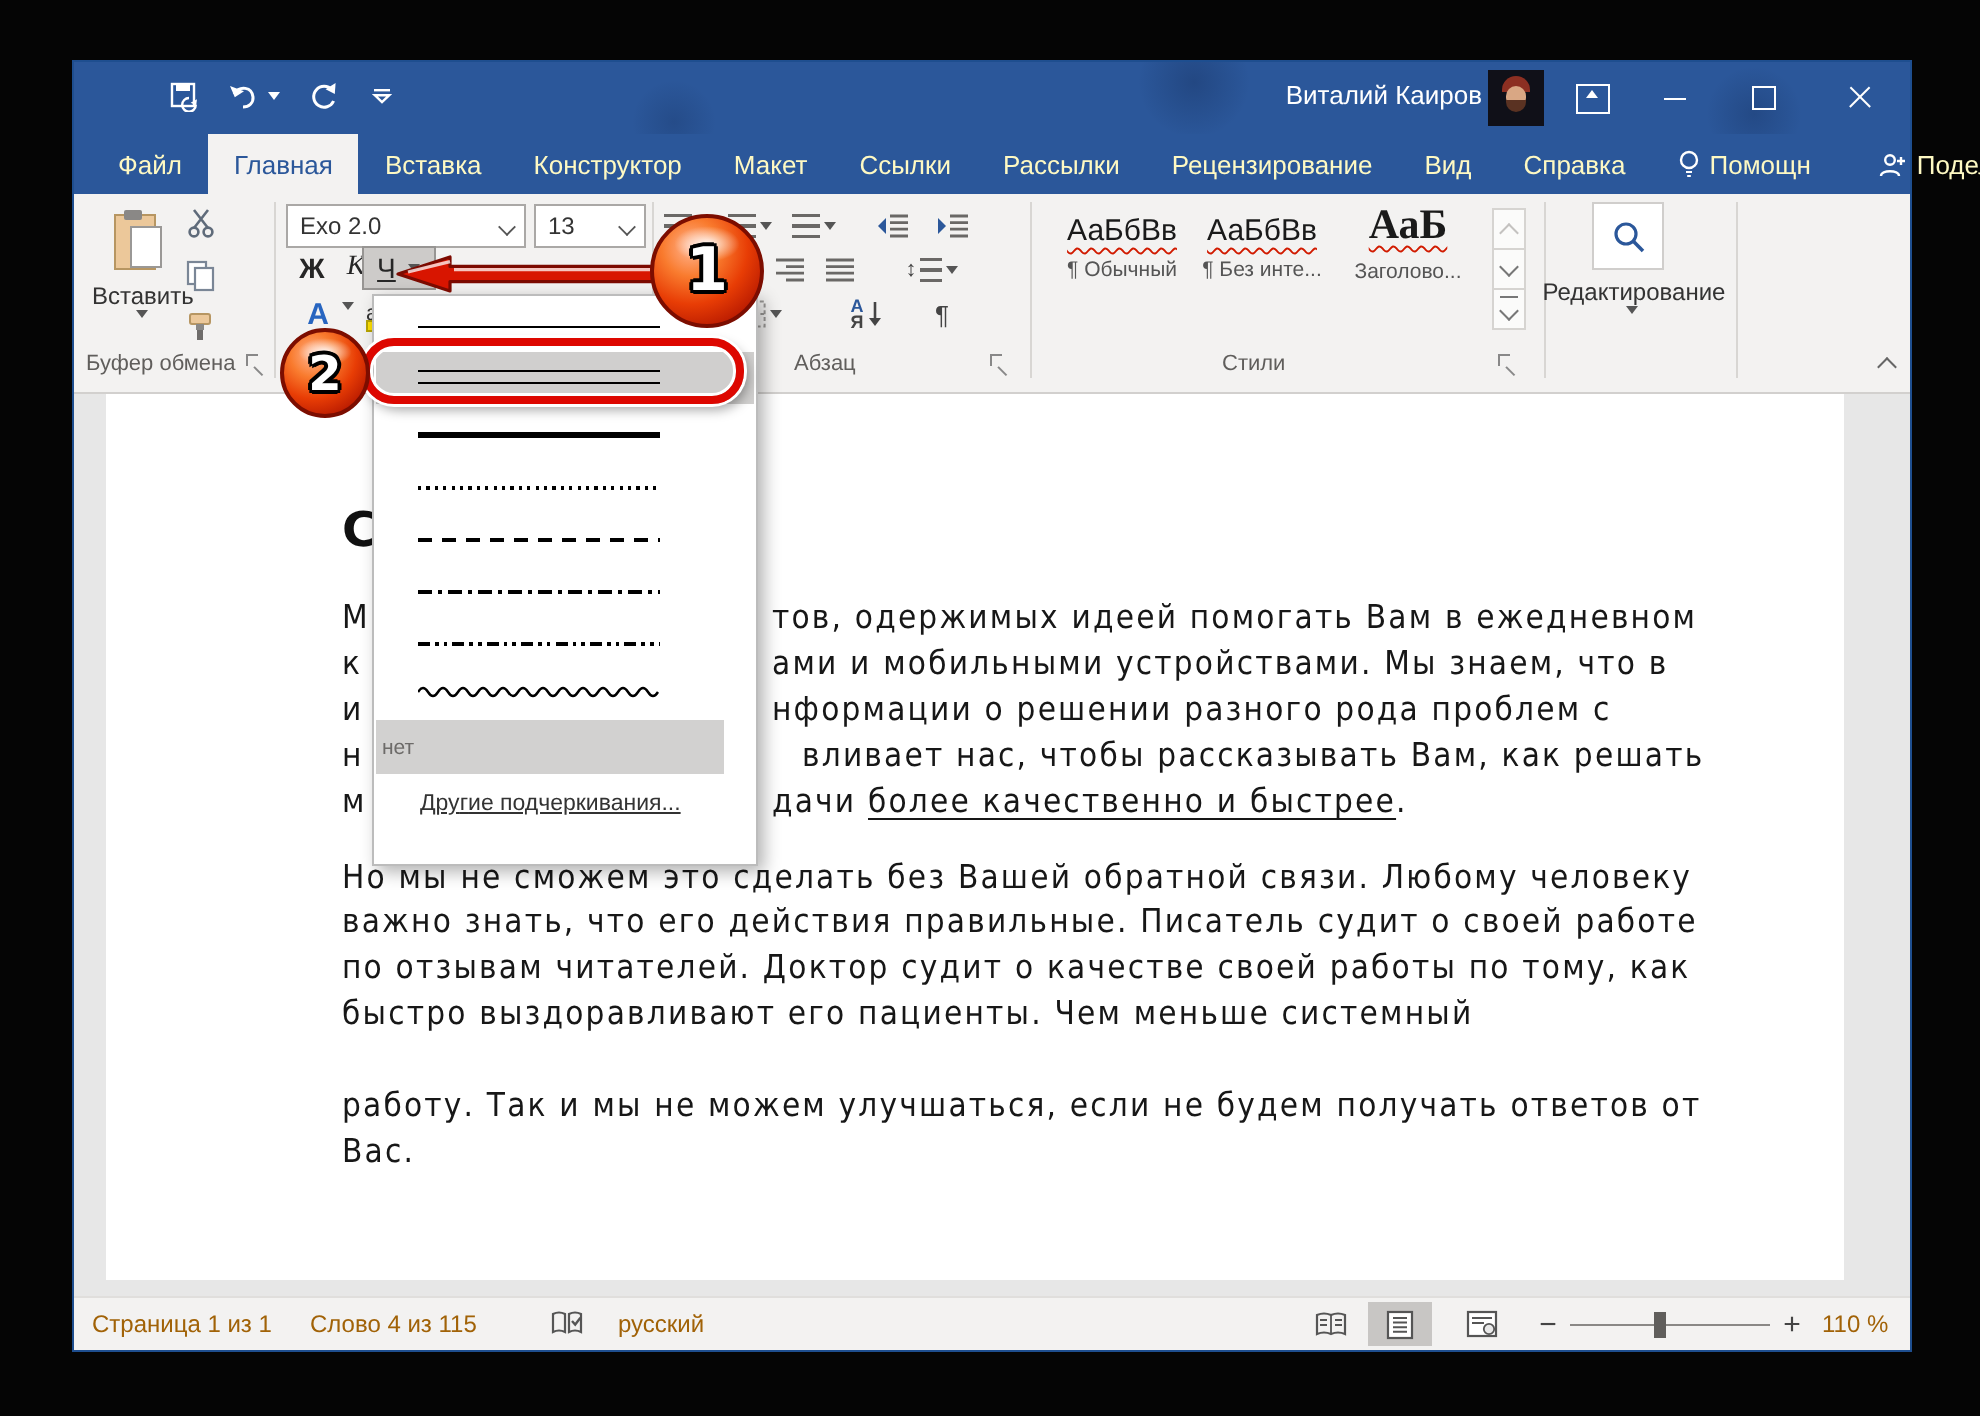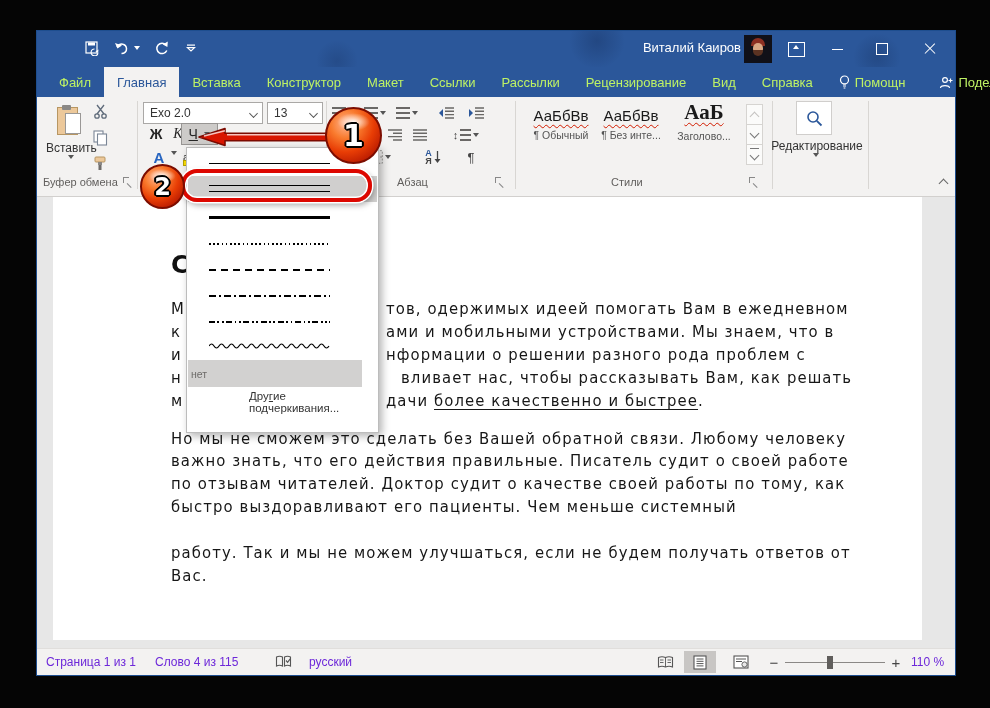--- a/index.html
+++ b/index.html
@@ -25,21 +25,21 @@
   .ctl-min{width:11px;height:1px;background:#fff;}
   .ctl-max{width:10px;height:10px;border:1px solid #fff;}
   .ctl-x{position:relative;width:12px;height:12px;}
   .ctl-x:before,.ctl-x:after{content:"";position:absolute;left:-1px;top:5px;width:14px;height:1.4px;background:#fff;}
   .ctl-x:before{transform:rotate(45deg);} .ctl-x:after{transform:rotate(-45deg);}
   .ribopts{width:15px;height:13px;border:1px solid #fff;position:relative;}
   .ribopts:after{content:"";position:absolute;left:4px;top:2px;border-left:3px solid transparent;border-right:3px solid transparent;border-bottom:4px solid #fff;}
 
   
   #tabbar{position:absolute;left:0;top:36px;width:100%;height:30px;background:#2b579a;display:flex;align-items:stretch;}
-  .tab{color:#bef264;font-size:13px;padding:0 13px;display:flex;align-items:center;gap:5px;white-space:nowrap;}
+  .tab{color:#fef9c3;font-size:13px;padding:0 13px;display:flex;align-items:center;gap:5px;white-space:nowrap;}
   .tab.first{margin-left:9px;}
   .tab.active{background:#f3f2f1;color:#2b579a;}
   .tab svg{display:block;}
 
   
   #ribbon{position:absolute;left:0;top:66px;width:100%;height:100px;background:#f3f2f1;border-bottom:1px solid #d2d0ce;box-sizing:border-box;}
   .gsep{position:absolute;top:4px;height:88px;width:1px;background:#d8d6d3;}
   .glabel{position:absolute;font-size:11px;color:#605e5c;}
   .launcher{position:absolute;width:10px;height:10px;}
   .launcher:before{content:"";position:absolute;left:0;top:0;width:5px;height:5px;border-left:1px solid #888;border-top:1px solid #888;}
@@ -77,42 +77,42 @@
   .u-double{height:5px;border-top:1.6px solid #000;border-bottom:1.6px solid #000;top:9px;}
   .u-thick{height:3px;background:#000;top:12px;}
   .u-dotted{height:1.6px;top:13px;background:repeating-linear-gradient(90deg,#000 0 1.6px,transparent 1.6px 4.2px);}
   .u-dashed{height:1.6px;top:13px;background:repeating-linear-gradient(90deg,#000 0 7px,transparent 7px 12px);}
   .u-dashdot{height:1.6px;top:13px;background:repeating-linear-gradient(90deg,#000 0 7px,transparent 7px 10px,#000 10px 11.8px,transparent 11.8px 15px);}
   .u-dashdotdot{height:1.6px;top:13px;background:repeating-linear-gradient(90deg,#000 0 6px,transparent 6px 8.5px,#000 8.5px 10.3px,transparent 10.3px 12.8px,#000 12.8px 14.6px,transparent 14.6px 17.2px);}
   .u-hl{background:#d0cfce;}
   #u-none{position:absolute;left:1px;top:212px;height:27px;right:16px;background:#d2d1d0;display:flex;align-items:center;}
   #u-none span{font-size:10.5px;color:#6d6b69;padding-left:3px;}
   .mitem{position:absolute;left:1px;right:1px;height:22px;display:flex;align-items:center;font-size:11.5px;color:#333;}
-  .mitem .txt{padding-left:61px;}
+  .mitem .txt{padding-left:22px;text-decoration:underline;}
   .key-u{text-decoration:underline;}
   #ucolor-icon{position:absolute;left:12px;top:3px;width:16px;height:14px;}
   #ucolor-icon .nib{position:absolute;left:1px;top:0;width:12px;height:9px;background:linear-gradient(135deg,#e8edf5 20%,#8fa3c2 80%);transform:skewX(-18deg);border:1px solid #6b7d99;box-sizing:border-box;}
   #ucolor-icon .bar{position:absolute;left:0;bottom:0;width:16px;height:3.4px;background:#000;}
   .submenu-arrow{position:absolute;right:8px;top:6px;width:0;height:0;border-top:4px solid transparent;border-bottom:4px solid transparent;border-left:5px solid #333;}
 
   
   .ann-circle{position:absolute;border-radius:50%;z-index:10;
     background:radial-gradient(circle at 35% 28%,#ffb089 2%,#f97b2e 28%,#e83d05 55%,#b31600 85%,#8f0e00);
     border:2px solid #7c0d00;box-sizing:border-box;display:flex;align-items:center;justify-content:center;}
   .ann-circle .gloss{position:absolute;left:18%;top:7%;width:64%;height:34%;border-radius:50%;
     background:radial-gradient(ellipse at center,rgba(255,255,255,.95),rgba(255,255,255,0) 70%);}
   .ann-num{position:relative;color:#fff;font-weight:bold;font-family:"DejaVu Sans",sans-serif;
     text-shadow:-2px 0 #000,2px 0 #000,0 -2px #000,0 2px #000,-1.4px -1.4px #000,1.4px 1.4px #000,-1.4px 1.4px #000,1.4px -1.4px #000;}
   #ann-rect{position:absolute;left:144px;top:138px;width:191px;height:33px;border:4px solid #dd0700;border-radius:16px;
     box-shadow:0 0 0 1.5px #fff,inset 0 0 0 1.5px #fff,2px 3px 6px rgba(0,0,0,.35);z-index:8;box-sizing:border-box;}
   #ann-arrow{position:absolute;left:160px;top:95px;z-index:9;}
 
   
   #statusbar{position:absolute;left:0;bottom:0;width:100%;height:27px;background:#f3f2f1;border-top:1px solid #e0dedc;box-sizing:border-box;}
-  .st{position:absolute;top:6px;font-size:12px;color:#6d28d9;white-space:nowrap;}
+  .st{position:absolute;top:6px;font-size:12px;color:#a16207;white-space:nowrap;}
   .stbtn{position:absolute;top:2px;height:22px;display:flex;align-items:center;justify-content:center;}
   #zoom-track{position:absolute;top:13px;width:100px;height:1px;background:#8a8886;}
   #zoom-thumb{position:absolute;top:7px;width:6px;height:13px;background:#605e5c;}
 
   svg{display:block;}
 </style>
 </head>
 <body>
 
 <div id="win">

